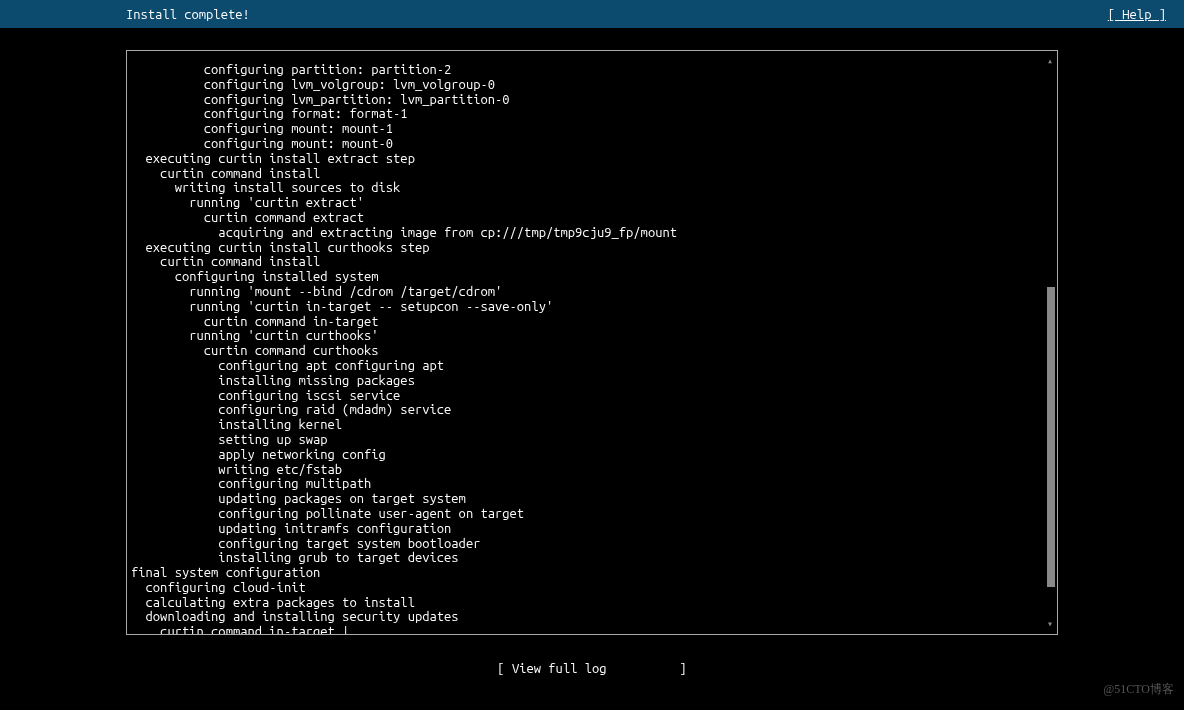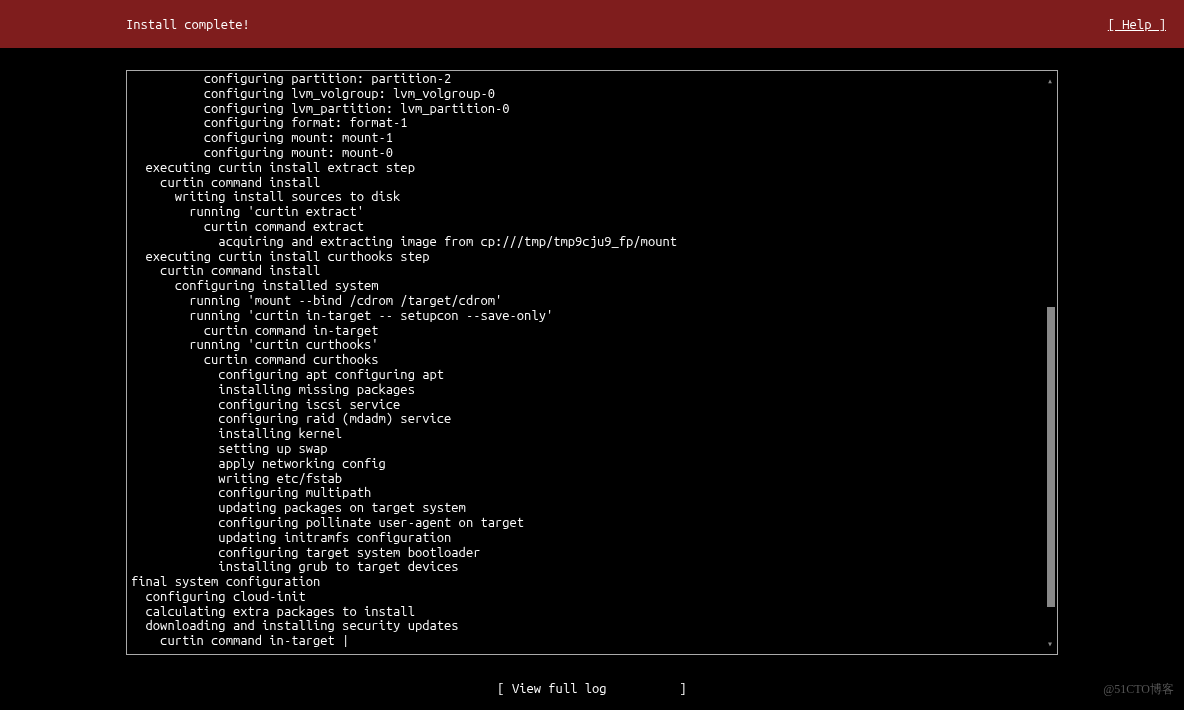--- a/index.html
+++ b/index.html
@@ -11,43 +11,43 @@
       width: 1184px;
       height: 710px;
       background: #000000;
       font-family: 'Ubuntu Mono', 'DejaVu Sans Mono', 'Courier New', monospace;
       font-size: 13px;
       color: #ffffff;
       overflow: hidden;
       position: relative;
     }
     .header {
-      background: #7f1d1d;
-      height: 48px;
+      background: #0c4a6e;
+      height: 28px;
       display: flex;
       justify-content: space-between;
       align-items: center;
       padding: 0 18px 0 126px;
     }
     .header-title {
       color: #ffffff;
       font-size: 13px;
     }
     .header-help {
       color: #ffffff;
       font-size: 13px;
       text-decoration: underline;
     }
     .content-area {
       padding: 22px 126px 0 126px;
     }
     .log-box {
       border: 1px solid #aaaaaa;
       height: 585px;
-      padding: 0 4px;
+      padding: 11px 4px;
       position: relative;
       overflow: hidden;
     }
     .log-lines {
       white-space: pre;
       line-height: 14.8px;
       font-size: 13px;
       color: #ffffff;
     }
     .scrollbar-track {

